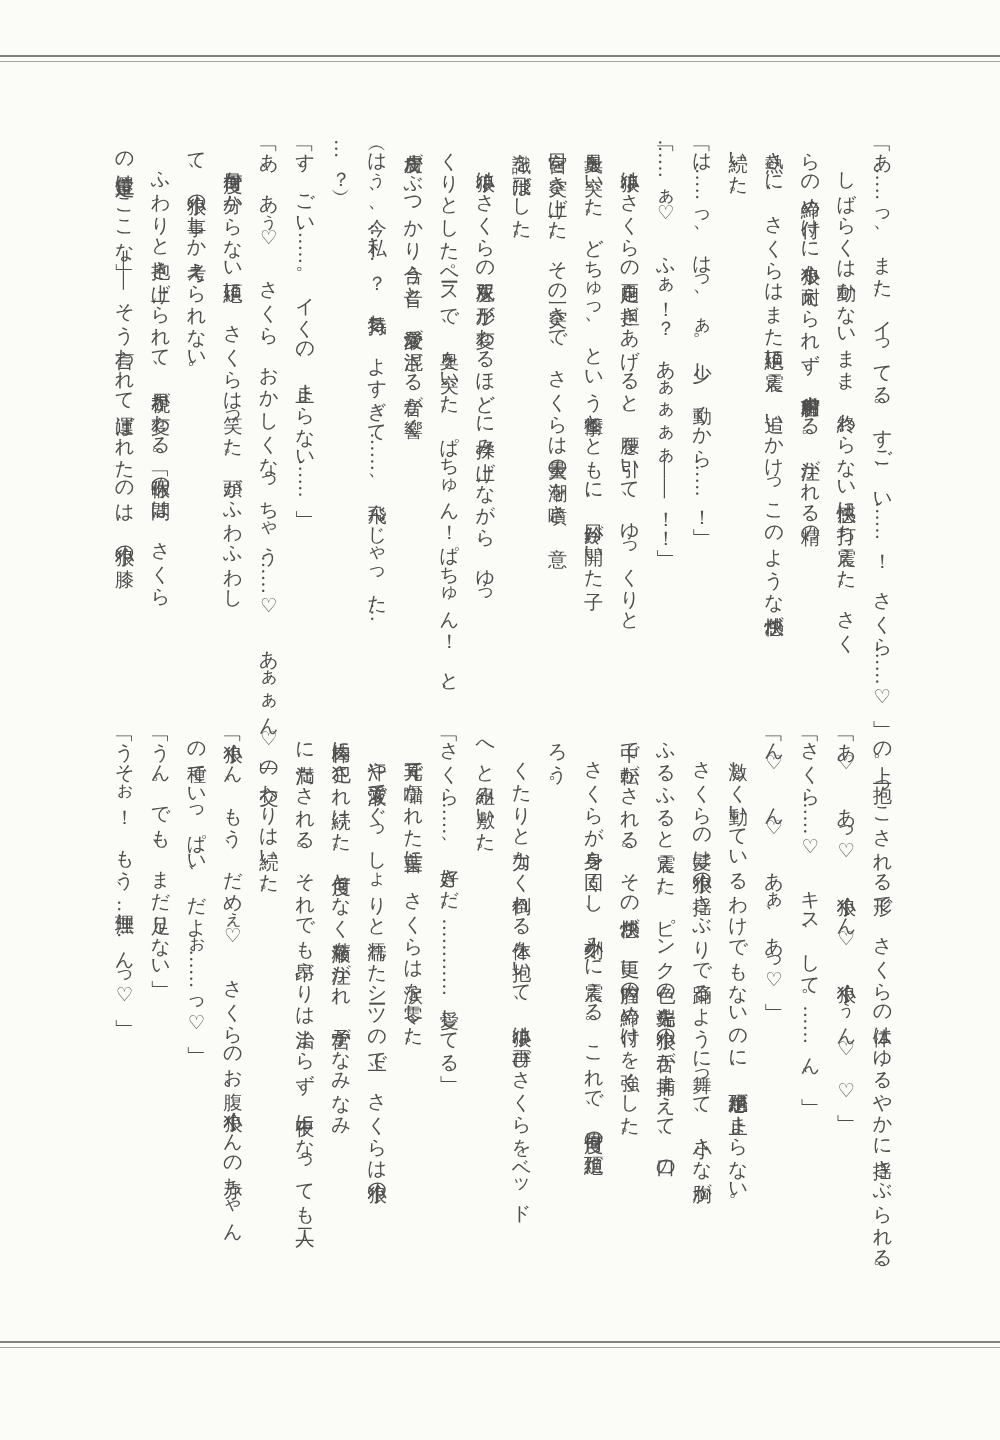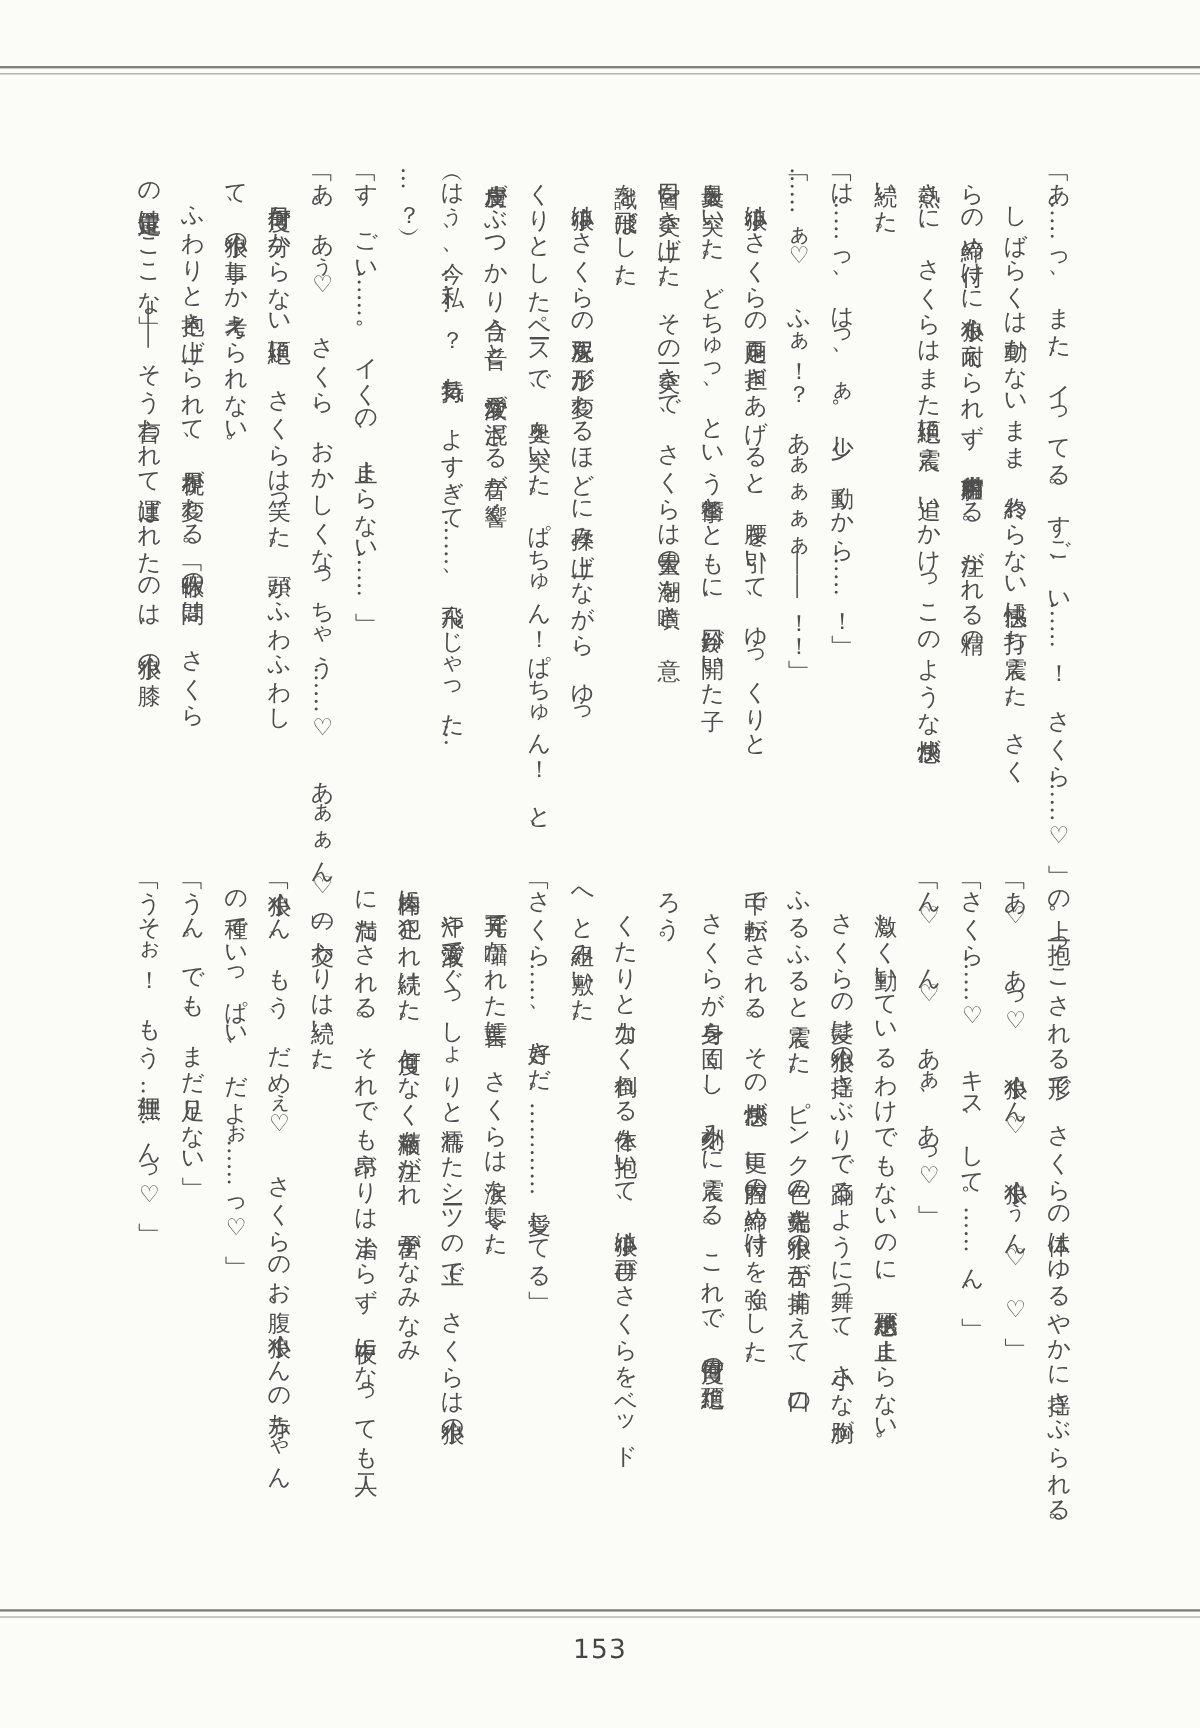--- a/index.html
+++ b/index.html
@@ -104,14 +104,13 @@
       <p class="col">に満たされる。それでも昂ぶりは治まらず、夜中になっても二人</p>
       <p class="col indent">の交わりは続いた。</p>
       <p class="col">「小狼くん、もう、だめぇ♡　さくらのお腹、小狼くんの赤ちゃん</p>
       <p class="col">の種でいっぱい、だよぉ……っ♡」</p>
       <p class="col">「うん。でも、まだ足りない」</p>
       <p class="col">「うそぉ！　もう、無理……んっ♡」</p>
     </div>
 
   <div class="double-rule rule-bottom"></div>
 
-  <div class="page-number">153</div>
 </div>
 
 </body></html>

